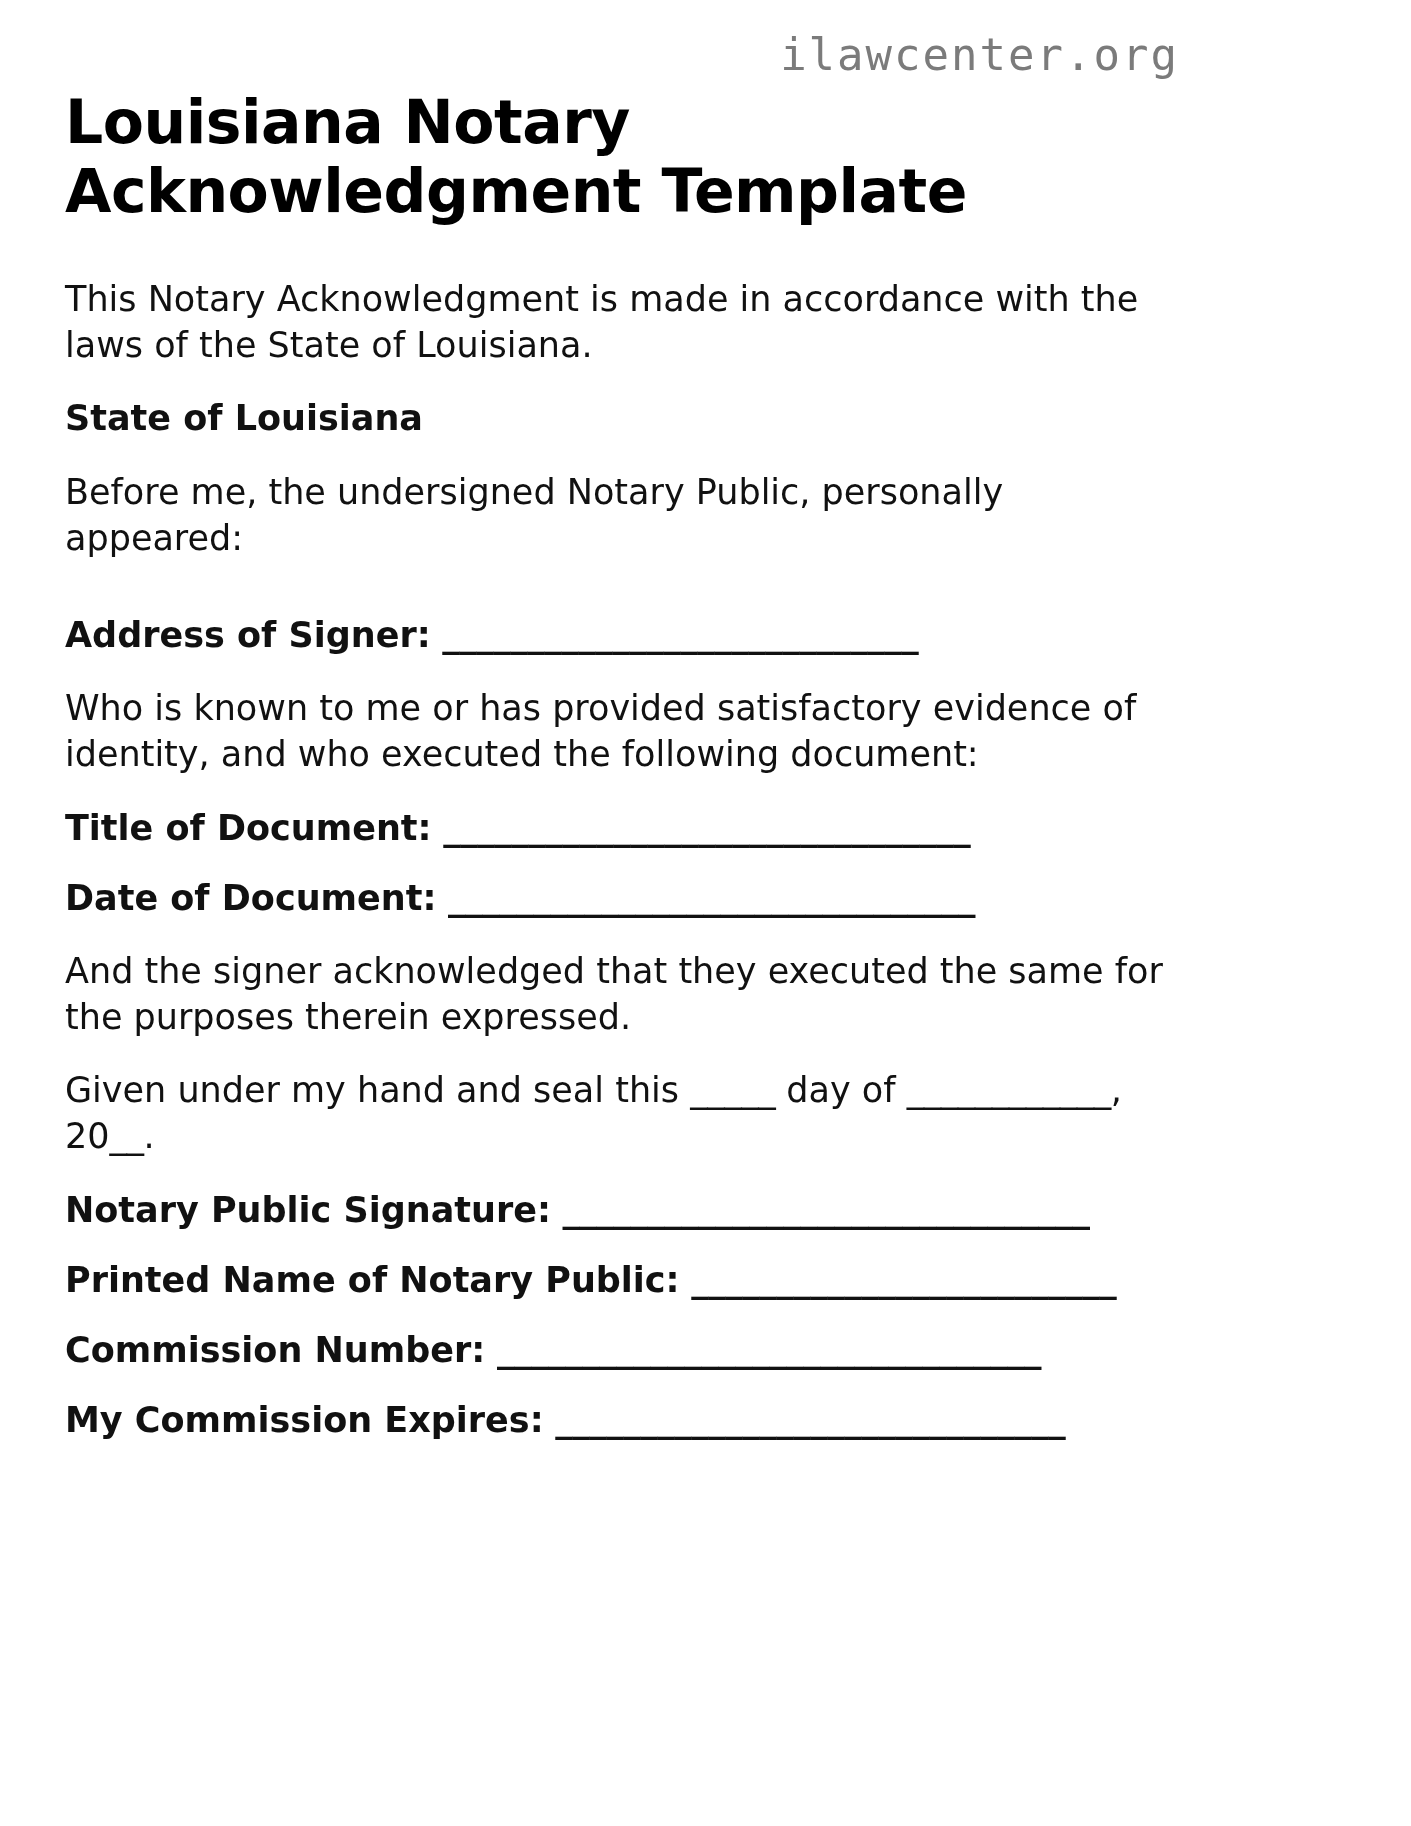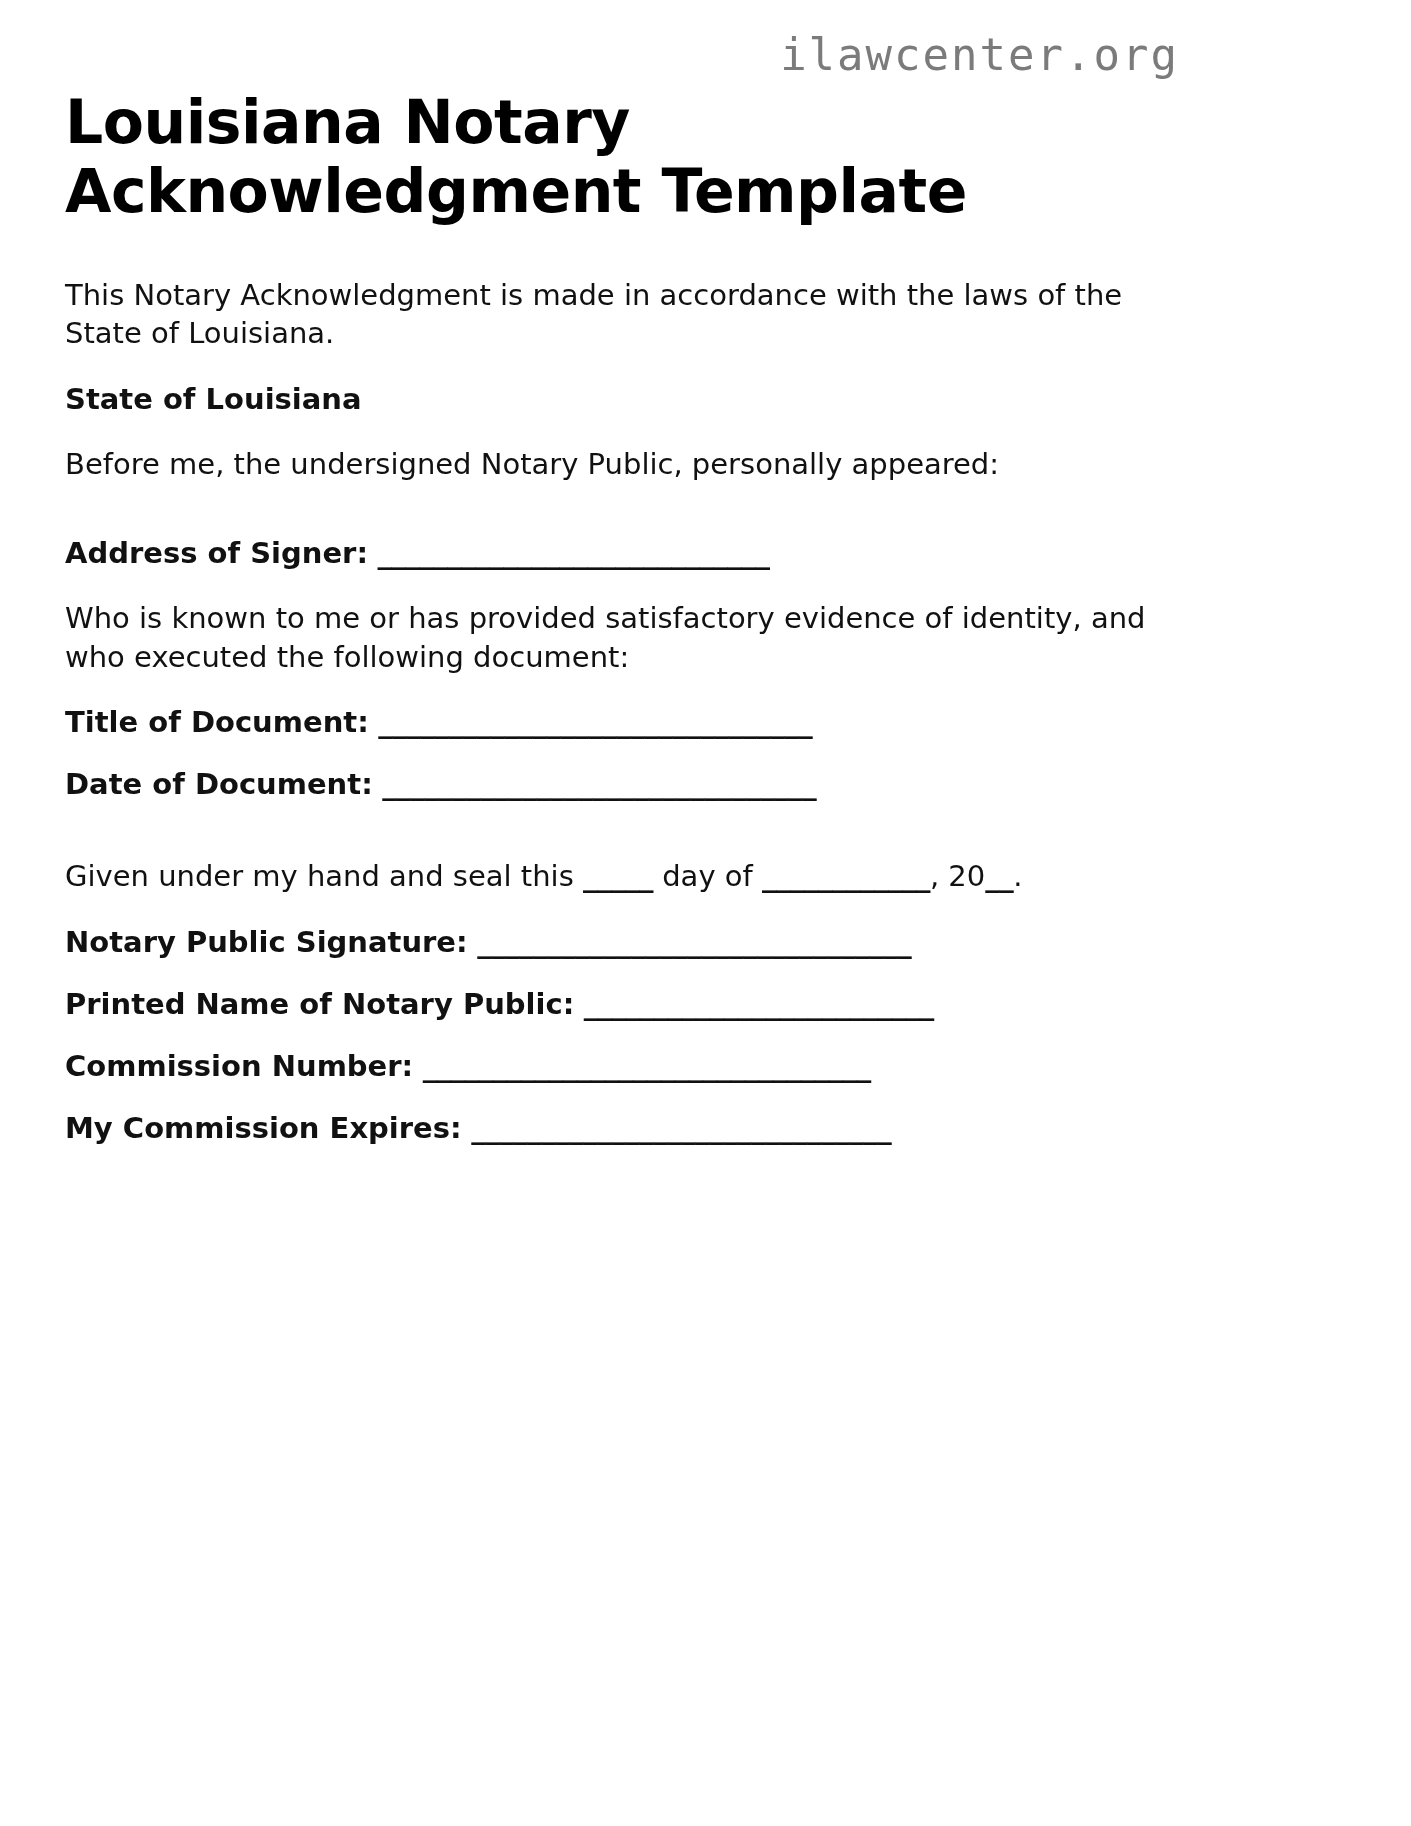--- a/index.html
+++ b/index.html
@@ -38,36 +38,36 @@
     font-family: "DejaVu Sans", sans-serif;
     font-weight: bold;
     font-size: 60px;
     line-height: 1.15;
     letter-spacing: -0.5px;
     color: #000000;
     margin: 0 0 0 0;
     max-width: 1000px;
   }
   p.para {
-    font-size: 29px;
+    font-size: 35px;
     line-height: 1.32;
     color: #111111;
     margin: 0;
     font-weight: normal;
   }
   p.para.bold {
     font-weight: bold;
   }
   .blank {
     letter-spacing: -0.5px;
     font-weight: bold;
   }
   .blank-inline {
     letter-spacing: -0.5px;
-    font-weight: bold;
+    font-weight: normal;
     text-align: center;
   }
   .sp-title-after { height: 50px; }
   .sp-para { height: 27px; }
   .sp-field { height: 24px; }
 </style>
 </head>
 <body>
 
 <div class="page">
@@ -104,20 +104,21 @@
     <div class="sp-para"></div>
 
     <p class="para bold"><span>Title of Document:</span><span class="blank"> _______________________________</span></p>
 
     <div class="sp-field"></div>
 
     <p class="para bold"><span>Date of Document:</span><span class="blank"> _______________________________</span></p>
 
     <div class="sp-para"></div>
 
+    <p class="para">And the signer acknowledged that they executed the same for the purposes therein expressed.</p>
 
     <div class="sp-para"></div>
 
     <p class="para"><span>Given under my hand and seal this </span><span class="blank-inline">_____</span><span> day of </span><span class="blank-inline">____________</span><span>, 20</span><span class="blank-inline">__</span><span>.</span></p>
 
     <div class="sp-para"></div>
 
     <p class="para bold"><span>Notary Public Signature:</span><span class="blank"> _______________________________</span></p>
 
     <div class="sp-field"></div>

